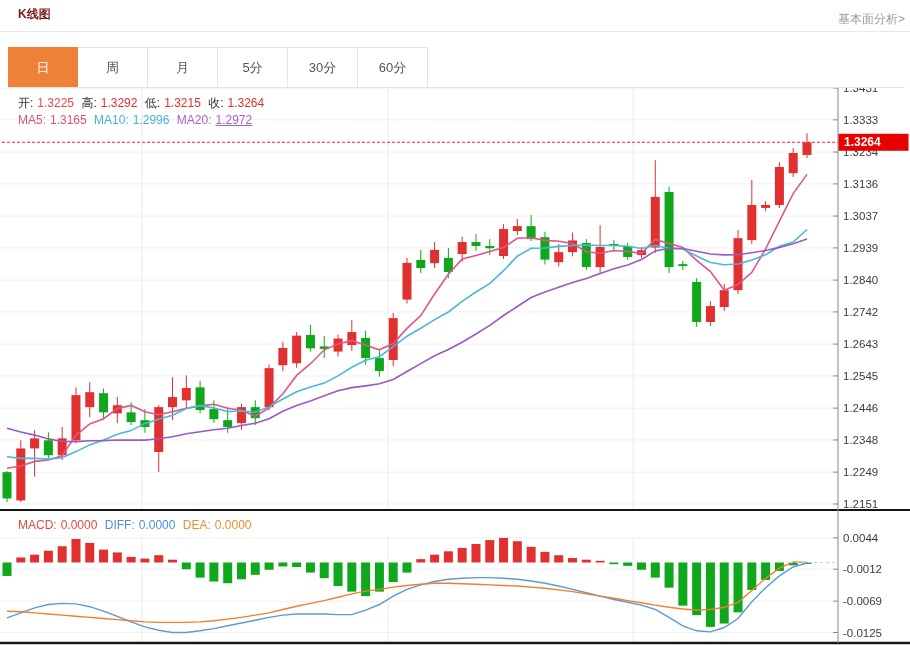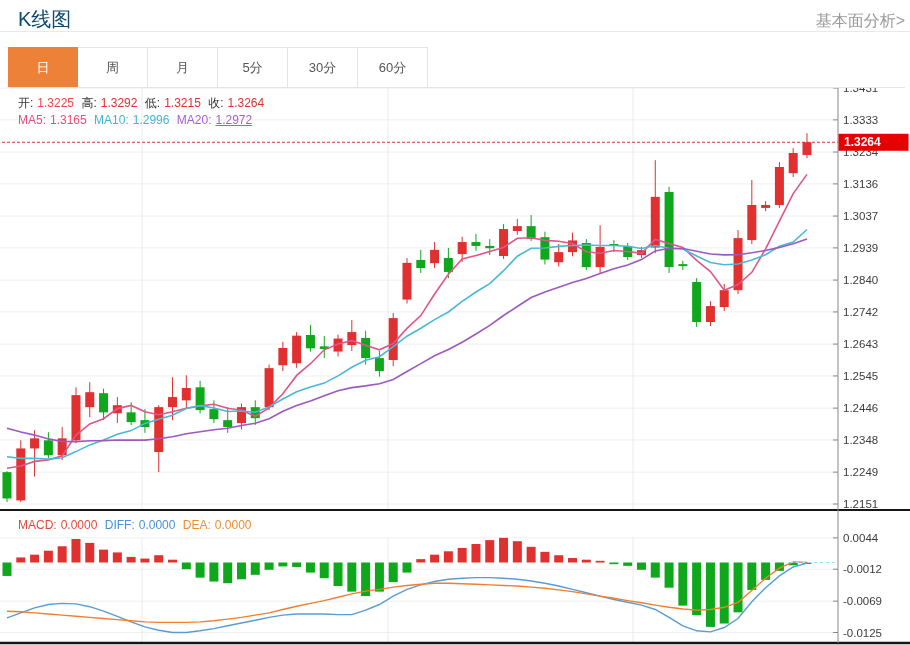--- a/index.html
+++ b/index.html
@@ -1,20 +1,20 @@
 <!DOCTYPE html>
 <html><head>
 <meta charset="utf-8">
 <style>
   * { margin:0; padding:0; box-sizing:border-box; }
   html,body { width:910px; height:645px; background:#fff; overflow:hidden;
               font-family:"Liberation Sans","DejaVu Sans",sans-serif; }
   #page { position:relative; width:910px; height:645px; background:#fff; }
-  #page-title { position:absolute; left:18px; top:6px; font-size:20px; font-weight:normal; color:#0c4a6e; }
-  #fund-link { position:absolute; right:5px; top:11px; font-size:16px; color:#999; cursor:pointer; text-decoration:none; }
+  #page-title { position:absolute; left:18px; top:6px; font-size:12px; font-weight:bold; color:#7f1d1d; }
+  #fund-link { position:absolute; right:5px; top:11px; font-size:12px; color:#999; cursor:pointer; text-decoration:none; }
   #header-sep { position:absolute; left:0; top:31px; width:910px; height:1px; background:#e9e9e9; }
   #tab-bar { position:absolute; left:8px; top:47px; width:897px; height:41px;
              border-bottom:1px solid #e4e4e4; display:flex; }
   .tab { width:70px; height:40px; line-height:40px; text-align:center; font-size:13px; color:#555;
          border-top:1px solid #e4e4e4; border-right:1px solid #e4e4e4; background:#fff; cursor:pointer; }
   .tab:first-child { border-left:1px solid #e4e4e4; }
   .tab.active { background:#ee8138; color:#fff; border-color:#ee8138; }
   #chart-wrap { position:absolute; left:0; top:88px; width:872px; height:557px; }
   .info-row { position:absolute; left:18px; font-size:12px; white-space:nowrap; z-index:5; }
   .info-row span { margin-right:4px; }

